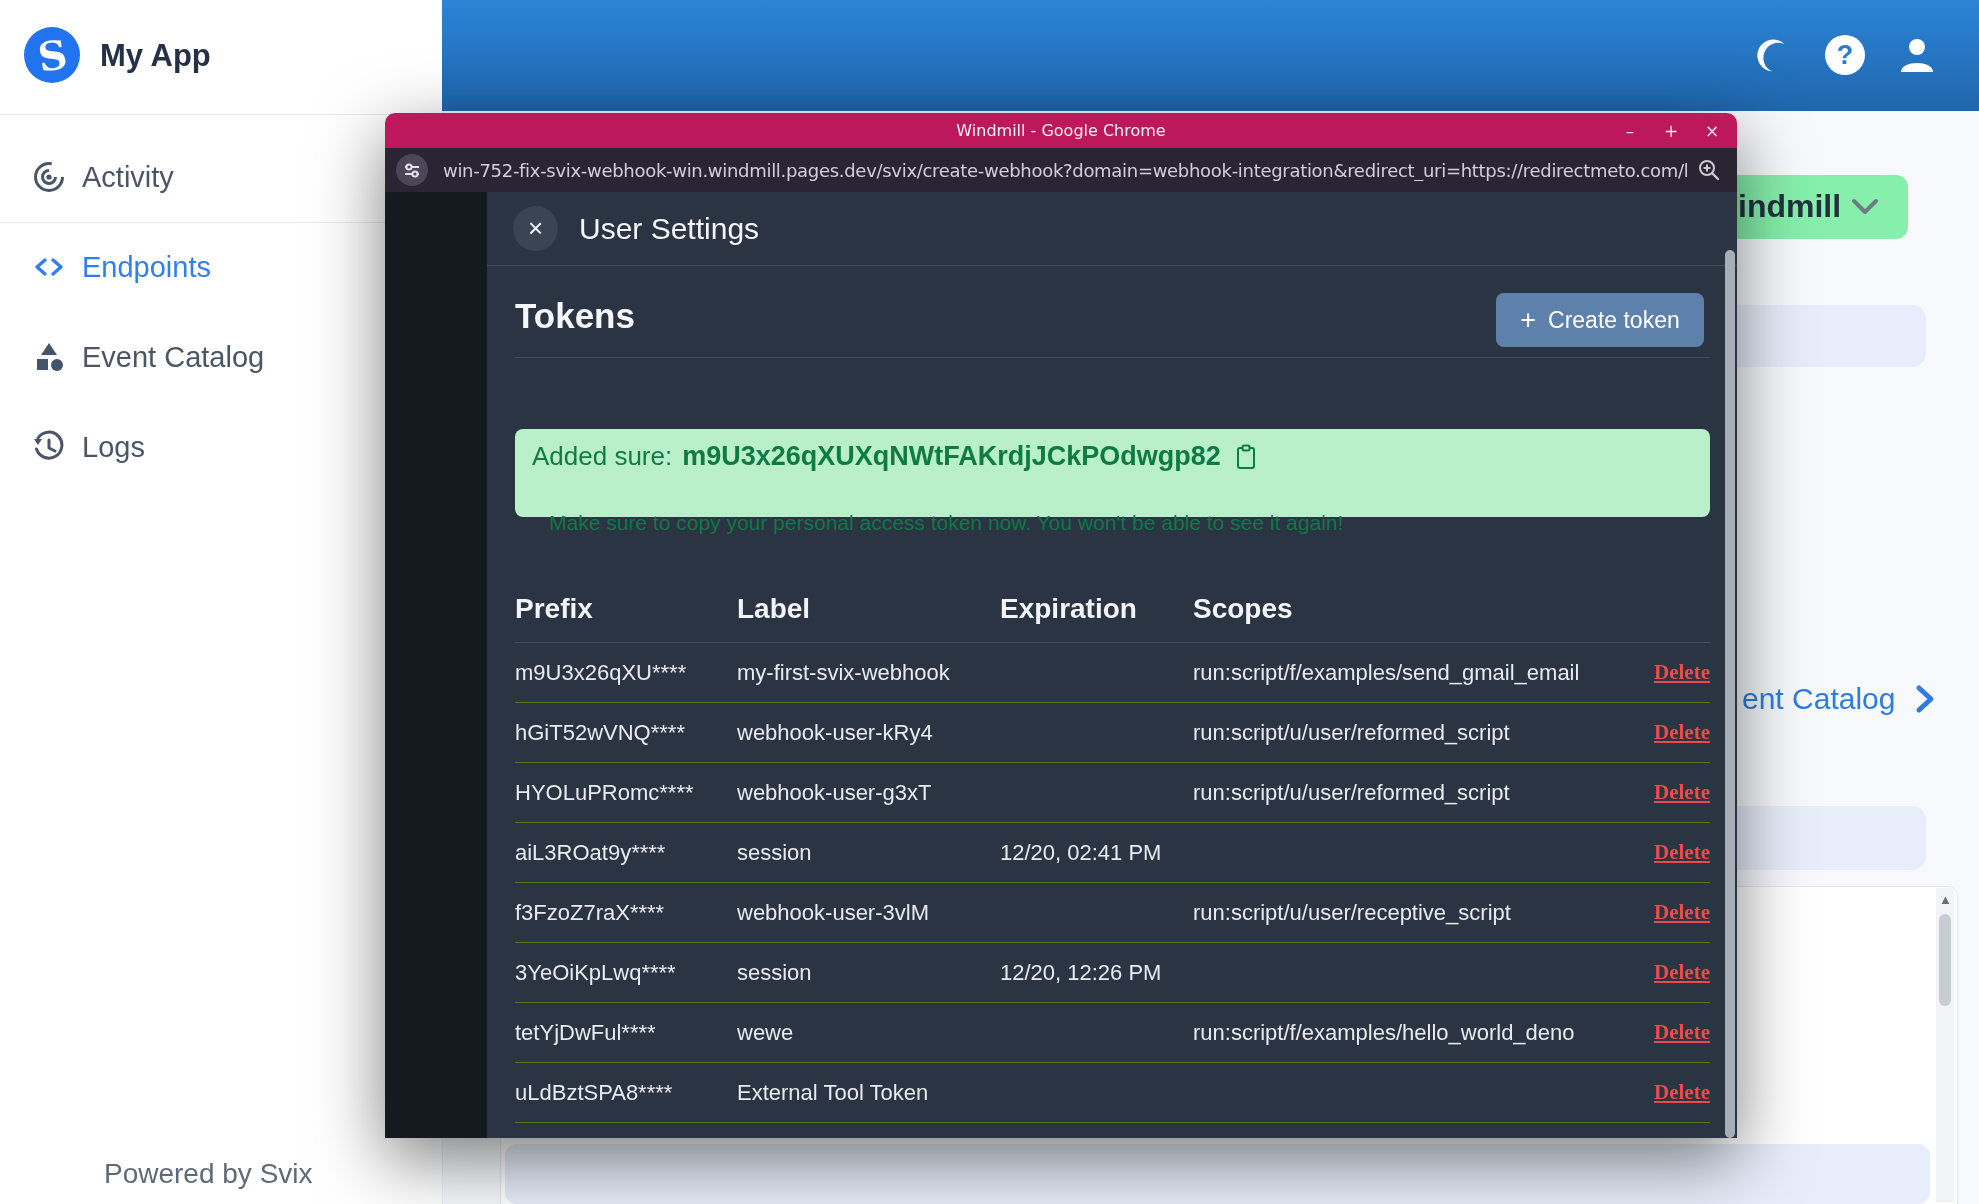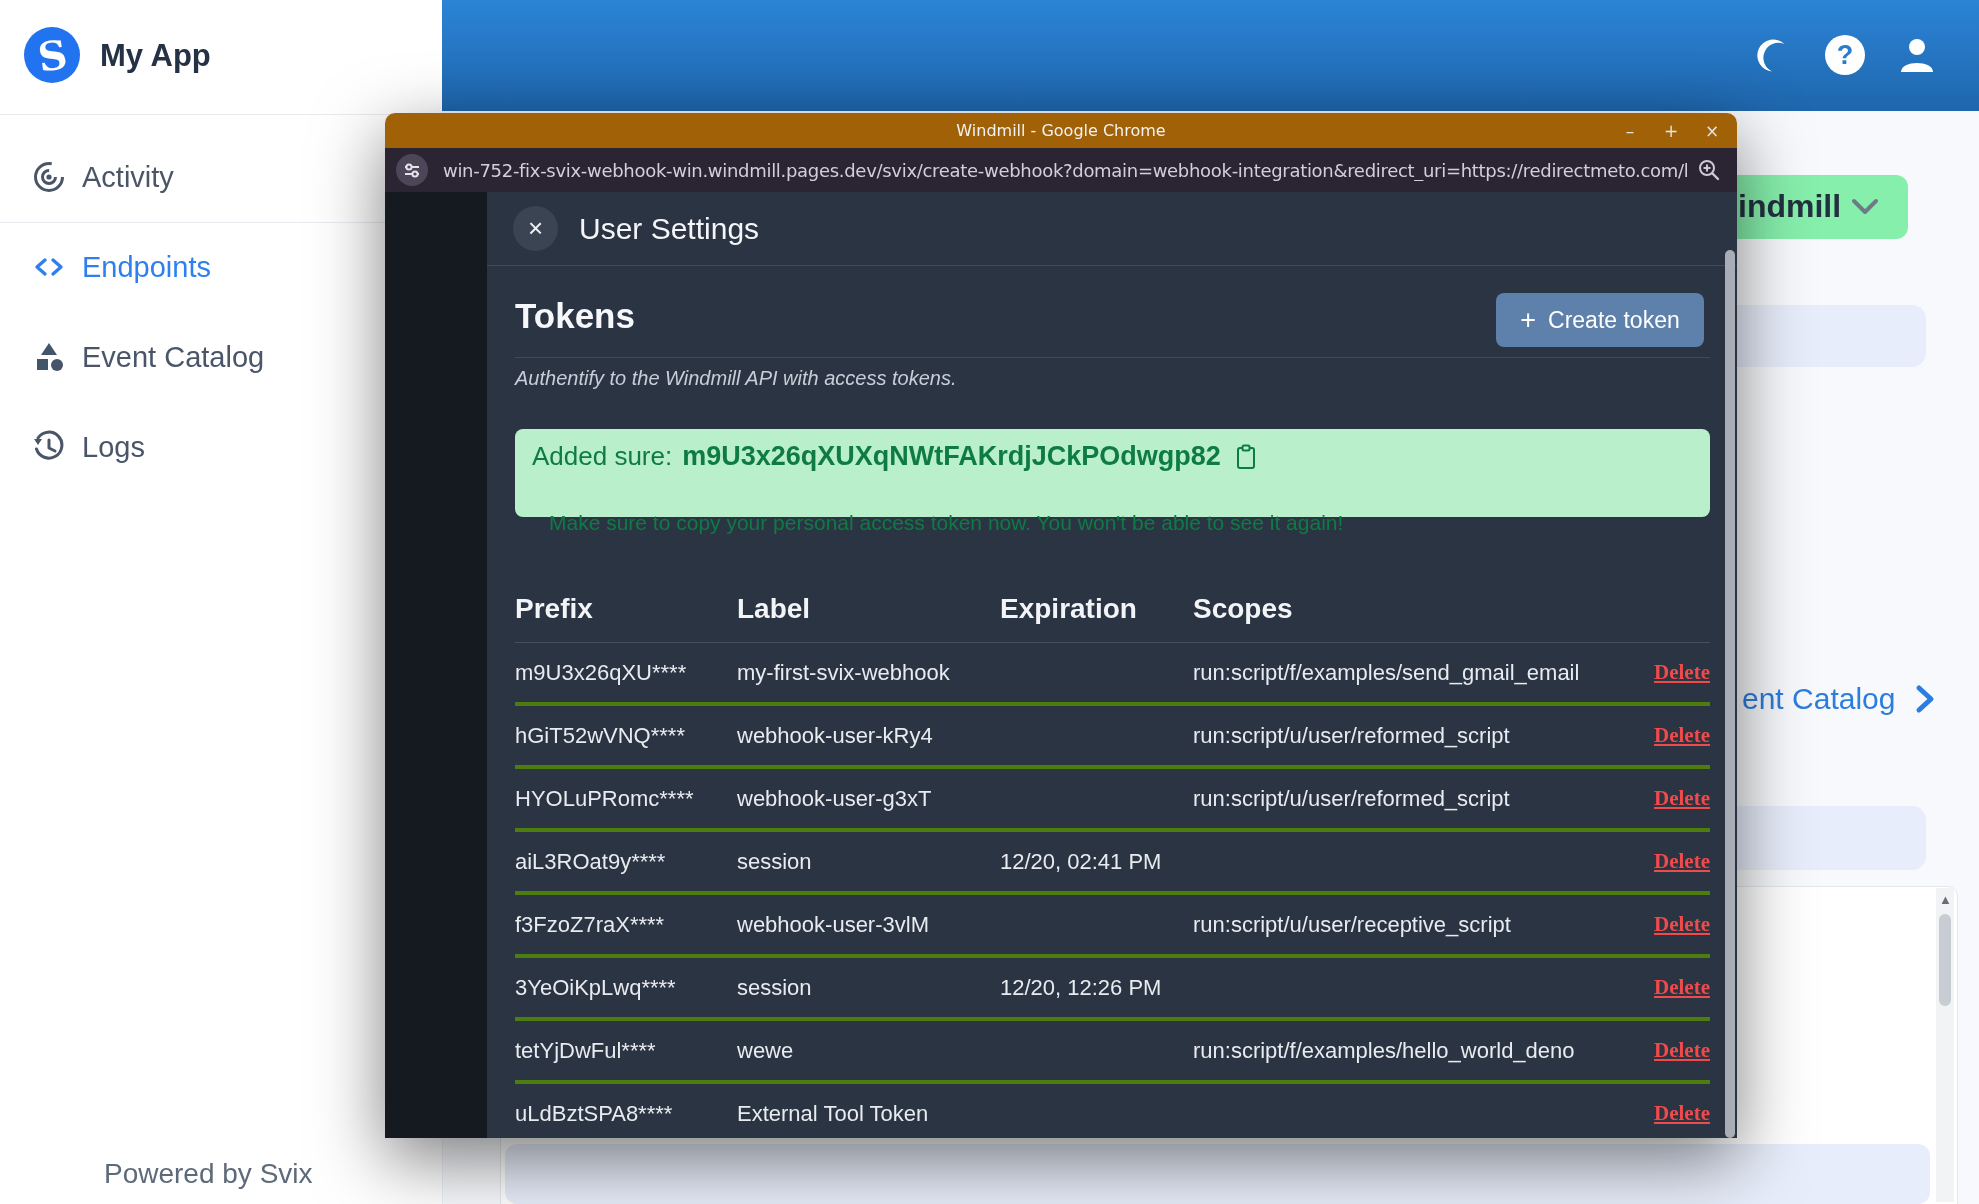--- a/index.html
+++ b/index.html
@@ -38,21 +38,21 @@
   .pale-box-2{left:1500px;top:806px;width:426px;height:64px;border-radius:14px;background:#e7edfa;z-index:1;}
   .white-panel{left:500px;top:886px;width:1456px;height:330px;background:#fff;border:1px solid #e3e8ef;border-radius:10px;z-index:1;}
   .panel-scrollbar{left:1936px;top:888px;width:18px;height:314px;background:#f1f3f4;z-index:1;}
   .panel-scrollbar .arrow{position:absolute;left:3px;top:4px;font-size:13px;color:#676d76;}
   .panel-scrollbar .thumb{position:absolute;left:3px;top:26px;width:12px;height:92px;border-radius:6px;background:#c8cdd3;}
   .bottom-band{left:505px;top:1144px;width:1425px;height:60px;border-radius:12px;background:#e7edfa;z-index:1;}
 
   
   .window{left:385px;top:113px;width:1352px;height:1025px;z-index:10;
     border-radius:10px 10px 0 0;box-shadow:0 22px 70px rgba(0,0,0,.5);}
-  .titlebar{left:0;top:0;width:100%;height:35px;background:#a16207;border-radius:10px 10px 0 0;}
+  .titlebar{left:0;top:0;width:100%;height:35px;background:#be185d;border-radius:10px 10px 0 0;}
   .win-title{left:0;right:0;top:0;height:35px;line-height:35px;text-align:center;color:#f2f2f2;font-size:16px;
     font-family:"DejaVu Sans", sans-serif;}
   .win-controls{right:16px;top:0;height:35px;display:flex;align-items:center;gap:23px;color:#e3e3e3;
     font-size:17px;font-family:"DejaVu Sans", sans-serif;}
   .win-controls span{cursor:pointer;width:18px;text-align:center;}
   .urlbar{left:0;top:35px;width:100%;height:44px;background:#2b2433;display:flex;align-items:center;}
   .site-info{width:32px;height:32px;border-radius:50%;background:#4c4658;margin-left:11px;flex:0 0 auto;
     display:flex;align-items:center;justify-content:center;cursor:pointer;}
   .url-text{margin-left:15px;font-size:18px;color:#d4cedc;white-space:nowrap;overflow:hidden;flex:1;
     font-family:"DejaVu Sans", sans-serif;letter-spacing:-0.3px;}
@@ -74,21 +74,21 @@
 
   .banner{left:28px;right:27px;top:237px;height:88px;background:#b9efcb;border-radius:8px;color:#0f7b44;}
   .banner .line1{position:absolute;left:17px;top:12px;font-size:26px;display:flex;align-items:center;gap:10px;}
   .banner .line1 b{font-size:27px;}
   .banner .line2{position:absolute;left:34px;top:57px;font-size:21px;margin-top:25px;}
   .clip-ico{display:flex;margin-left:4px;}
 
   .tok-table{left:28px;right:27px;top:383px;}
   .thead,.trow{display:grid;grid-template-columns:222px 263px 193px 1fr 92px;align-items:center;}
   .thead{height:67px;border-bottom:1px solid #454f5e;color:#f2f4f7;font-weight:bold;font-size:28px;}
-  .trow{height:59px;border-bottom:4px solid #4d7c0f;color:#e8ebef;font-size:22px;}
+  .trow{height:59px;border-bottom:1px solid #4d7c0f;color:#e8ebef;font-size:22px;}
   .trow:last-child{border-bottom:none;}
   .c-del{text-align:right;color:#f04a4a;font-weight:bold;font-size:21px;text-decoration:underline;cursor:pointer;font-family:Liberation Serif, serif;}
   .cell{white-space:nowrap;overflow:hidden;}
 
   .modal-scrollbar{right:2px;top:58px;width:10px;height:888px;border-radius:5px;background:#a9aeb6;cursor:pointer;}
 </style>
 </head>
 <body>
 
 <div class="abs ws-pill">
@@ -214,21 +214,20 @@
         <div class="abs modal-close">×</div>
         <div class="abs modal-title">User Settings</div>
       </div>
 
       <div class="abs tokens-head">Tokens</div>
       <div class="abs create-btn">
         <span class="plus">+</span>
         <span>Create token</span>
       </div>
       <div class="abs head-div"></div>
-      <div class="abs tokens-sub">Authentify to the Windmill API with access tokens.</div>
 
       <div class="abs banner">
         <div class="line1">
           <span>Added sure:</span>
           <b>m9U3x26qXUXqNWtFAKrdjJCkPOdwgp82</b>
           <span class="clip-ico">
             <svg width="22" height="26" viewBox="0 0 22 26">
               <rect x="3" y="4" width="16" height="20" rx="2" fill="none" stroke="#0f7b44" stroke-width="2"></rect>
               <rect x="7.5" y="1.5" width="7" height="5" rx="1.5" fill="#b9efcb" stroke="#0f7b44" stroke-width="2"></rect>
             </svg>

